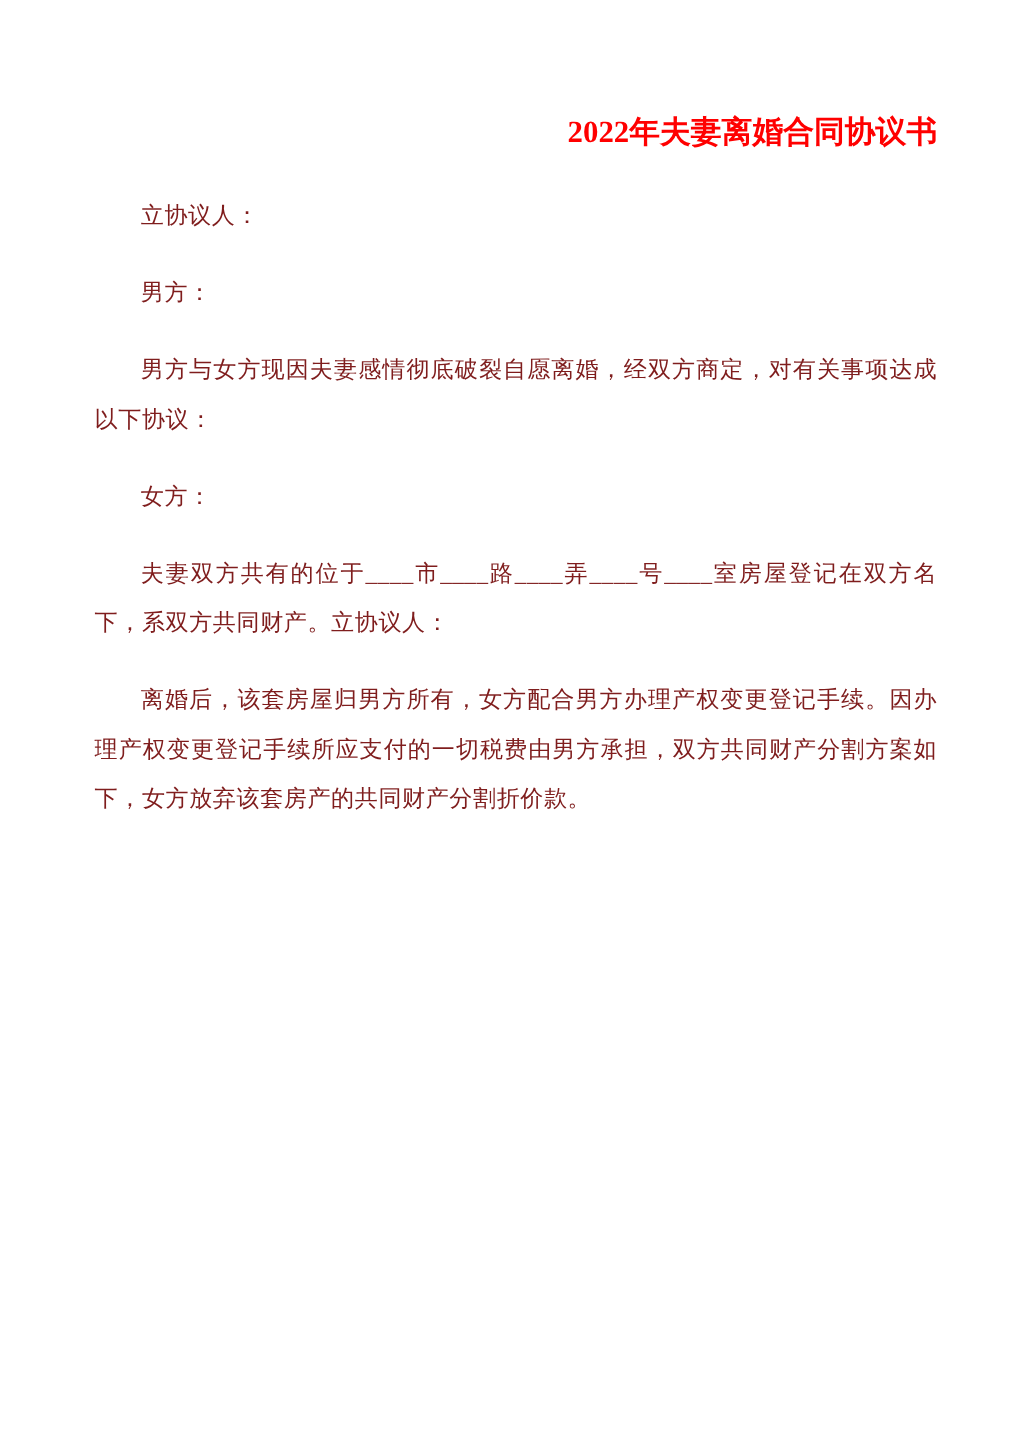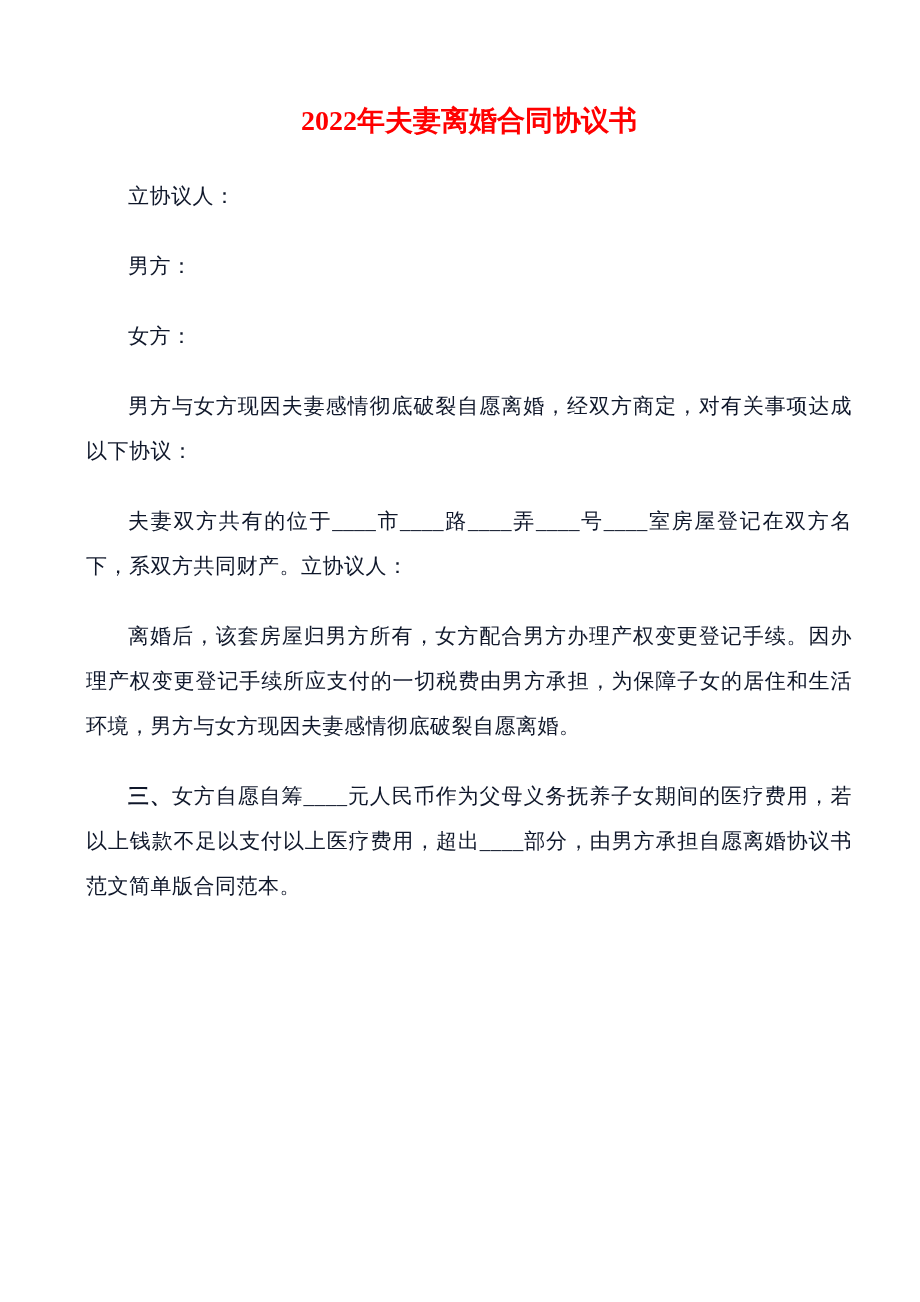--- a/index.html
+++ b/index.html
@@ -16,21 +16,21 @@
     font-family: "Liberation Serif", "DejaVu Serif", serif;
     color: #000000;
   }
   .content {
     padding: 104px 68px 0 86px; 
   }
   .doc-title {
     font-size: 28px;
     line-height: 34px;
     font-weight: bold;
-    text-align: center;
+    text-align: right;
     margin: 0 0 36px 0;
   }
   .doc-body p {
     font-size: 21px;
     line-height: 45px;
     margin: 0 0 25px 0;
     text-align: justify;
     text-justify: inter-character;
     text-indent: 2em;
     word-break: break-all;
@@ -42,23 +42,22 @@
   .doc-body .num {
     font-weight: bold;
   }
 </style>
 </head>
 <body>
 
 <div class="page" style="background: rgb(255, 255, 255);">
   <div class="content">
     <h1 class="doc-title" style="color: rgb(255, 0, 0);">2022年夫妻离婚合同协议书</h1>
-    <div class="doc-body" style="color: #0f172a;">
+    <div class="doc-body" style="color: #7f1d1d;">
         <p>立协议人：</p>
         <p>男方：</p>
+        <p>男方与女方现因夫妻感情彻底破裂自愿离婚，经双方商定，对有关事项达成以下协议：</p>
         <p>女方：</p>
-        <p>男方与女方现因夫妻感情彻底破裂自愿离婚，经双方商定，对有关事项达成以下协议：</p>
         <p>夫妻双方共有的位于____市____路____弄____号____室房屋登记在双方名下，系双方共同财产。立协议人：</p>
-        <p>离婚后，该套房屋归男方所有，女方配合男方办理产权变更登记手续。因办理产权变更登记手续所应支付的一切税费由男方承担，为保障子女的居住和生活环境，男方与女方现因夫妻感情彻底破裂自愿离婚。</p>
-        <p><span class="num">三、</span><span>女方自愿自筹____元人民币作为父母义务抚养子女期间的医疗费用，若以上钱款不足以支付以上医疗费用，超出____部分，由男方承担自愿离婚协议书范文简单版合同范本。</span></p>
+        <p>离婚后，该套房屋归男方所有，女方配合男方办理产权变更登记手续。因办理产权变更登记手续所应支付的一切税费由男方承担，双方共同财产分割方案如下，女方放弃该套房产的共同财产分割折价款。</p>
       </div>
   </div>
 </div>
 
 </body></html>

